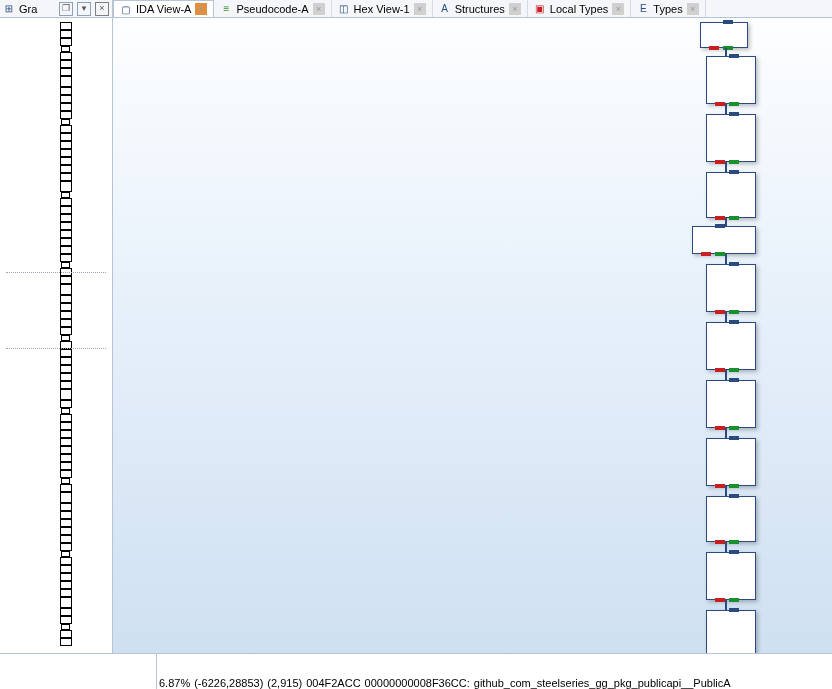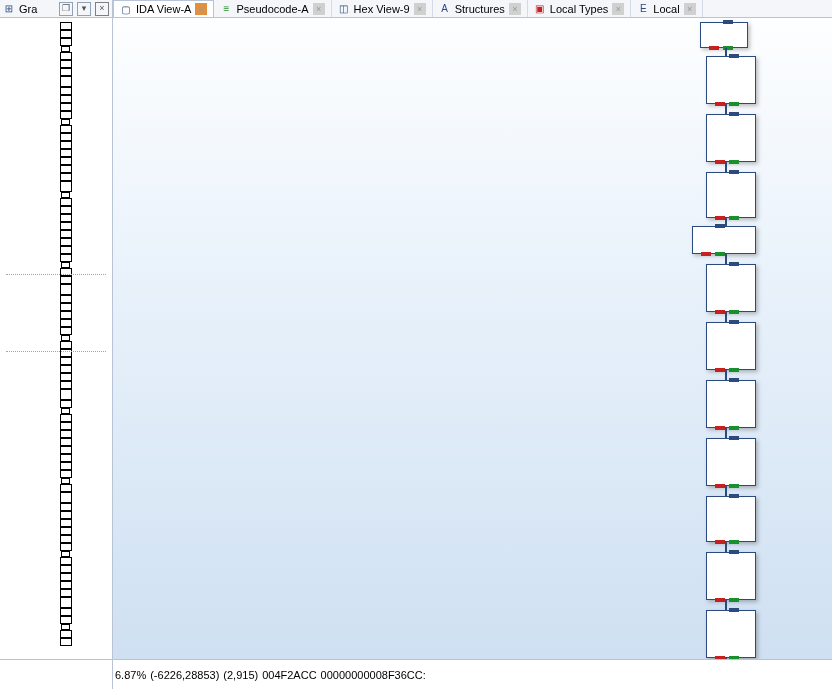--- a/index.html
+++ b/index.html
@@ -26,22 +26,22 @@
   .graph { flex:1; position:relative; overflow:hidden;
            background:linear-gradient(to bottom,#fdfeff 0%,#e9f2fb 40%,#cfe0f2 100%); }
   .block { position:absolute; left:587px; background:#fff; border:1px solid #2b4b7f;
            box-shadow:2px 2px 4px rgba(0,0,0,.25); }
   .conn  { position:absolute; left:612px; width:2px; background:#2b4b7f; }
   .port-g { width:10px; height:4px; background:#1a8f2d; position:absolute; bottom:-3px; left:22px; }
   .port-r { width:10px; height:4px; background:#c62020; position:absolute; bottom:-3px; left:8px; }
   .port-in{ width:10px; height:4px; background:#2b4b7f; position:absolute; top:-3px; left:22px; }
 
   
-  .status { height:30px; font-family:Consolas,monospace; font-size:11px;
-            border-top:1px solid #b8c4d6; display:flex; align-items:center; }
+  .status { height:36px; font-family:Consolas,monospace; font-size:11px;
+            border-top:1px solid #b8c4d6; display:flex; align-items:flex-end;padding-left:44px; }
   .status .ov-gap { width:113px; border-right:1px solid #b8c4d6; height:100%; }
   .status .txt { padding:0 2px; white-space:nowrap; overflow:hidden; }
 </style>
 </head>
 <body>
 
 <div class="root">
 
   <div class="tabstrip">
     <div class="ovpanel">
@@ -57,36 +57,36 @@
           <span>IDA View-A</span>
           <span class="tab-close" style="background: rgb(224, 144, 64);">×</span>
         </div>
         <div class="tab">
           <span class="tab-ic" style="color: rgb(43, 143, 43);">≡</span>
           <span>Pseudocode-A</span>
           <span class="tab-close" style="background: rgb(208, 208, 208);">×</span>
         </div>
         <div class="tab">
           <span class="tab-ic" style="color: rgb(43, 75, 127);">◫</span>
-          <span>Hex View-9</span>
+          <span>Hex View-1</span>
           <span class="tab-close" style="background: rgb(208, 208, 208);">×</span>
         </div>
         <div class="tab">
           <span class="tab-ic" style="color: rgb(43, 75, 127);">A</span>
           <span>Structures</span>
           <span class="tab-close" style="background: rgb(208, 208, 208);">×</span>
         </div>
         <div class="tab">
           <span class="tab-ic" style="color: rgb(198, 32, 32);">▣</span>
           <span>Local Types</span>
           <span class="tab-close" style="background: rgb(208, 208, 208);">×</span>
         </div>
         <div class="tab">
           <span class="tab-ic" style="color: rgb(43, 75, 127);">E</span>
-          <span>Local</span>
+          <span>Types</span>
           <span class="tab-close" style="background: rgb(208, 208, 208);">×</span>
         </div>
       </div>
   </div>
 
   <div class="body">
     <div class="overview">
       <div class="mini-col" id="mini-col">
           <div class="mini-node"></div>
           <div class="mini-node"></div>
@@ -251,14 +251,15 @@
       </div>
   </div>
 
   <div class="status">
     <div class="ov-gap"></div>
     <span class="txt">6.87%</span>
     <span class="txt">(-6226,28853)</span>
     <span class="txt">(2,915)</span>
     <span class="txt">004F2ACC</span>
     <span class="txt">00000000008F36CC:</span>
+    <span class="txt">github_com_steelseries_gg_pkg_publicapi__PublicA</span>
   </div>
 </div>
 
 </body></html>

